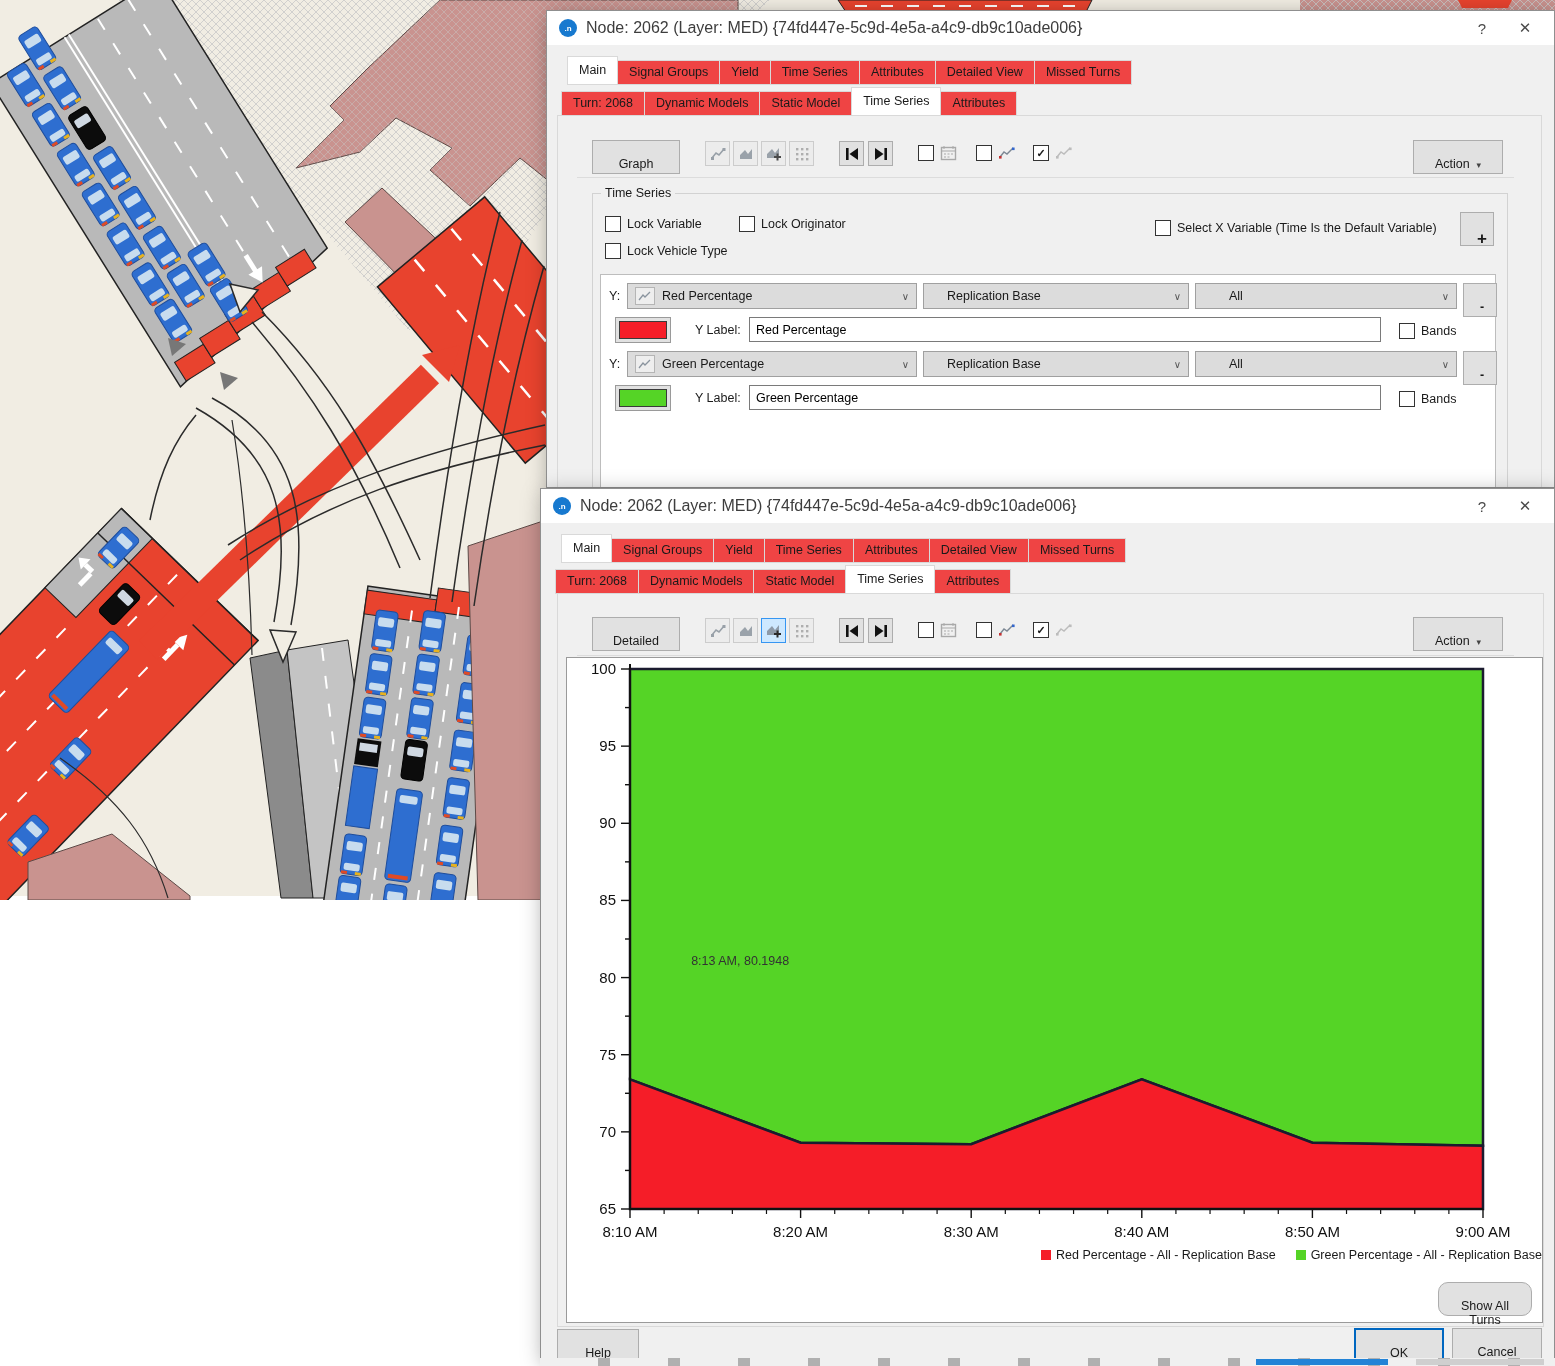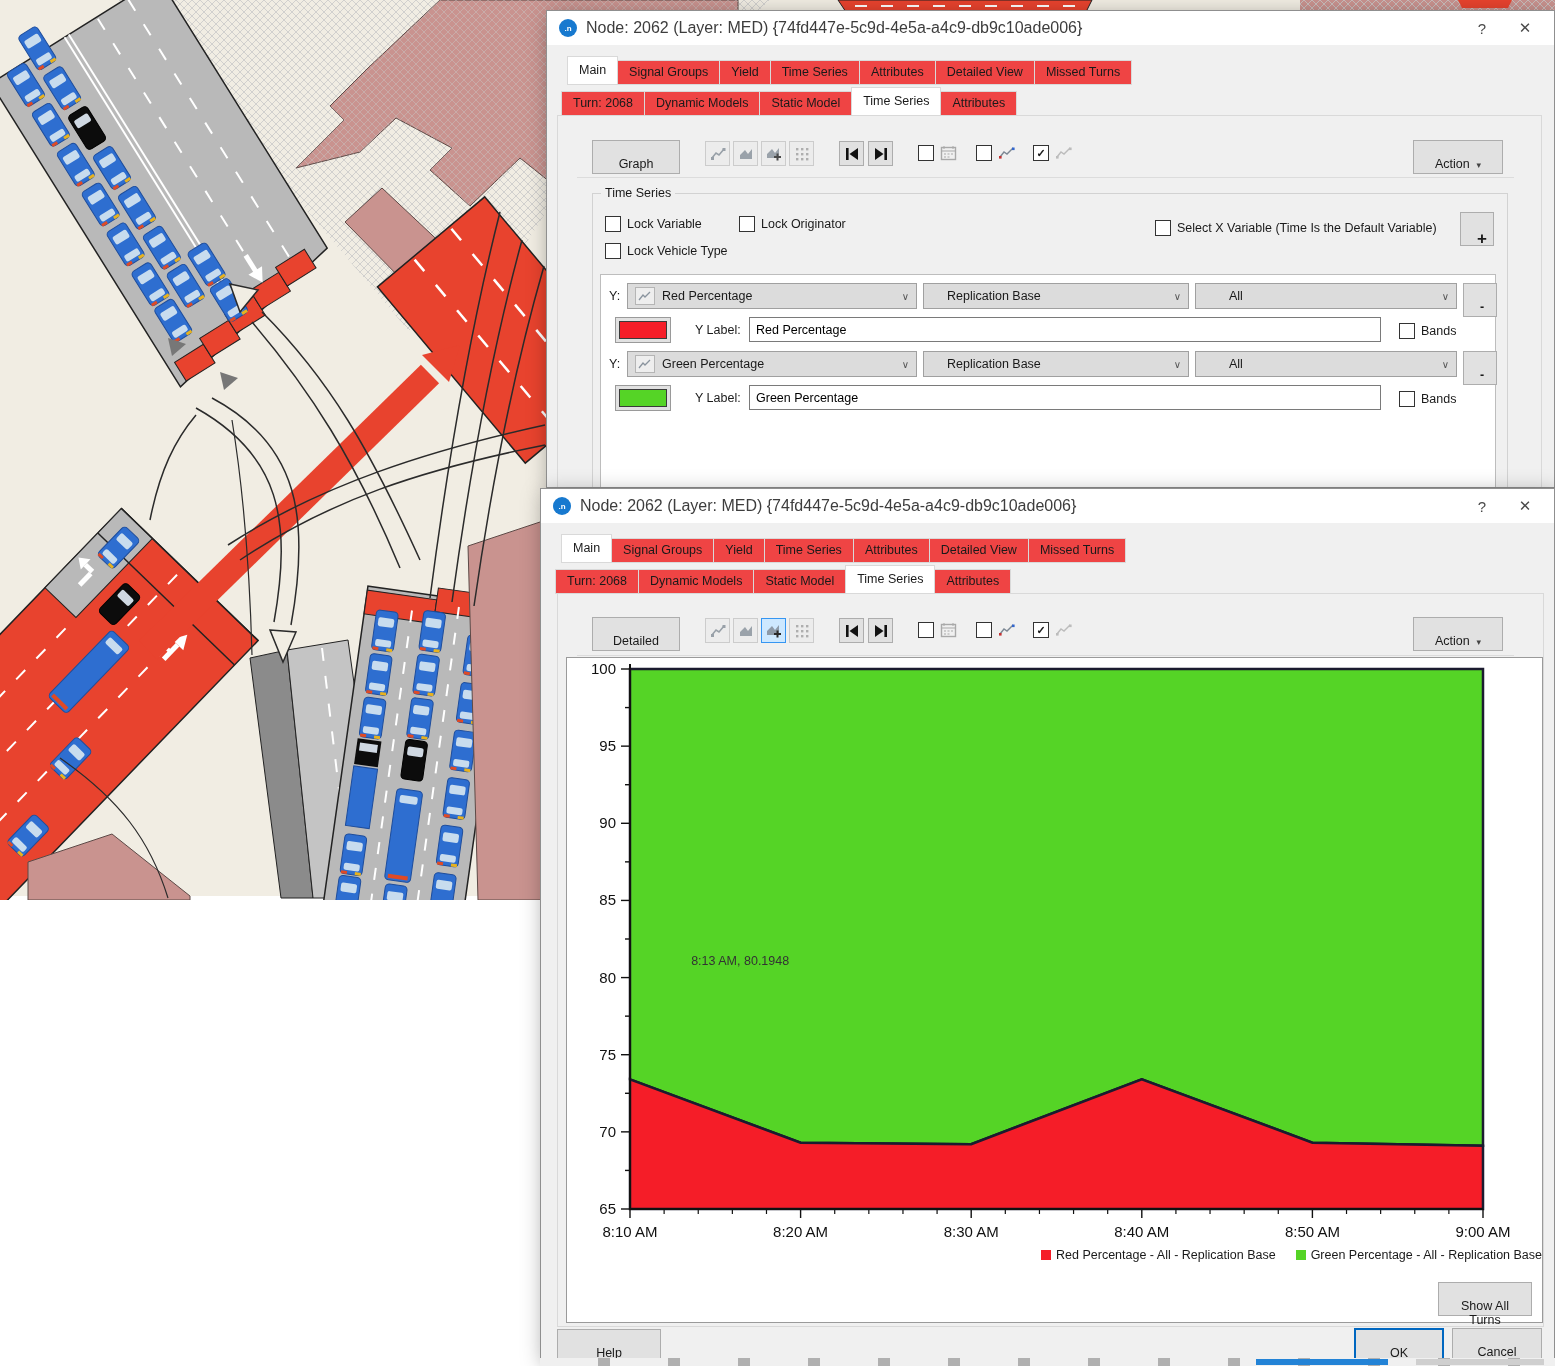--- a/index.html
+++ b/index.html
@@ -587,24 +587,24 @@
           <line x1="779.52" y1="551" x2="779.52" y2="556" stroke="#111" stroke-width="1.2"></line>
           <line x1="813.64" y1="551" x2="813.64" y2="556" stroke="#111" stroke-width="1.2"></line>
           <line x1="847.76" y1="551" x2="847.76" y2="556" stroke="#111" stroke-width="1.2"></line>
           <line x1="881.88" y1="551" x2="881.88" y2="556" stroke="#111" stroke-width="1.2"></line>
           <text x="124.18" y="306.56594285714283" font-size="12.5" fill="#333">8:13 AM, 80.1948</text>
         </svg>
       <div class="legend">
         <span class="legend-item"><span class="sw" style="background: rgb(245, 29, 40);"></span><span>Red Percentage - All - Replication Base</span></span>
         <span class="legend-item"><span class="sw" style="background: rgb(85, 212, 38);"></span><span>Green Percentage - All - Replication Base</span></span>
       </div>
-      <button class="btn" style="right:10px;bottom:6px;left:auto;width:94px;height:25px;position:absolute;">Show All Turns</button>
-    </div>
-
-    <button class="btn" style="left:16px;top:840px;width:104px;height:25px;">Help</button>
+      <button class="btn" style="right:10px;bottom:6px;left:auto;width:94px;height:25px;position:absolute;border-radius:10px;">Show All Turns</button>
+    </div>
+
+    <button class="btn" style="left:16px;top:840px;width:82px;height:25px;">Help</button>
     <button class="btn default" style="left:813px;top:839px;width:90px;height:27px;">OK</button>
     <button class="btn" style="left:911px;top:839px;width:90px;height:27px;">Cancel</button>
   </div>
 
   <div class="strip">
     <span class="b1"></span>
     <span class="b2"></span>
   </div>
 </div>
 

